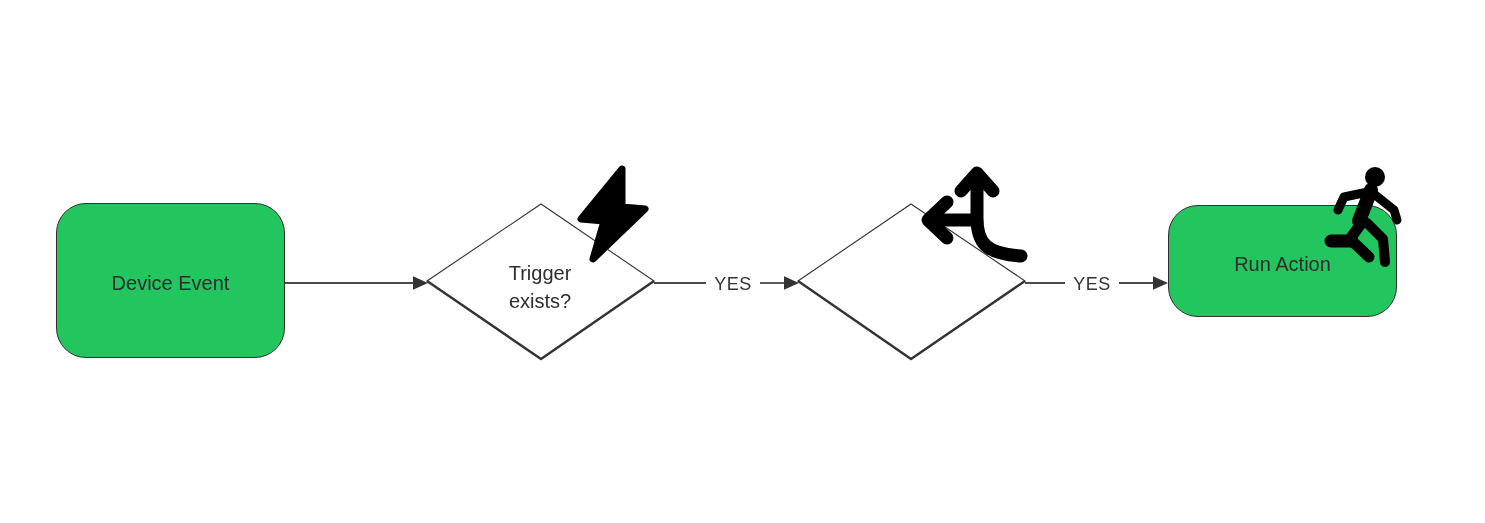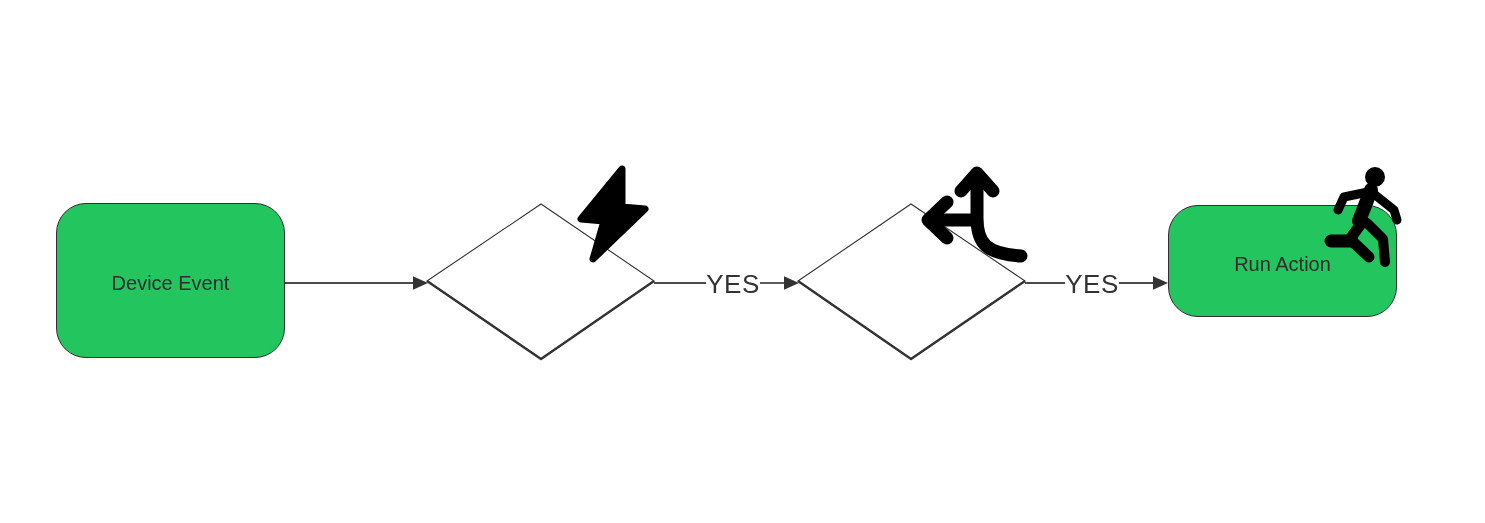--- a/index.html
+++ b/index.html
@@ -47,21 +47,21 @@
     font-size: 20px;
     line-height: 28px;
     color: #2d2d2d;
   }
   .edge-label {
     position: absolute;
     display: flex;
     align-items: center;
     justify-content: center;
     text-align: center;
-    font-size: 26px;
+    font-size: 18px;
     color: #333333;
     letter-spacing: 0.5px;
   }
 </style>
 </head>
 <body>
 
 <div class="stage">
 
   <div class="rect-node" style="left:56px; top:203px; width:229px; height:155px;">
@@ -117,19 +117,20 @@
       <path d="M49 27 L37 58" stroke-width="14"></path>
       <path d="M46 29 L22 34 L16 47" stroke-width="9"></path>
       <path d="M52 31 L72 47 L75 57" stroke-width="9"></path>
       <path d="M41 58 L28 76 L47 94" stroke-width="11"></path>
       <path d="M45 60 L61 76 L63 99" stroke-width="10"></path>
       <path d="M9 78 L29 78" stroke-width="13"></path>
       <path d="M30 71 L32 77" stroke-width="8"></path>
     </g>
   </svg>
 
+  <div class="diamond-label" style="left:485px; top:257px; width:110px; height:60px;">Trigger exists?</div>
 
 
   <div class="edge-label" style="left:703px; top:270px; width:60px; height:28px;">YES</div>
 
   <div class="edge-label" style="left:1062px; top:270px; width:60px; height:28px;">YES</div>
 
 </div>
 
 </body></html>

